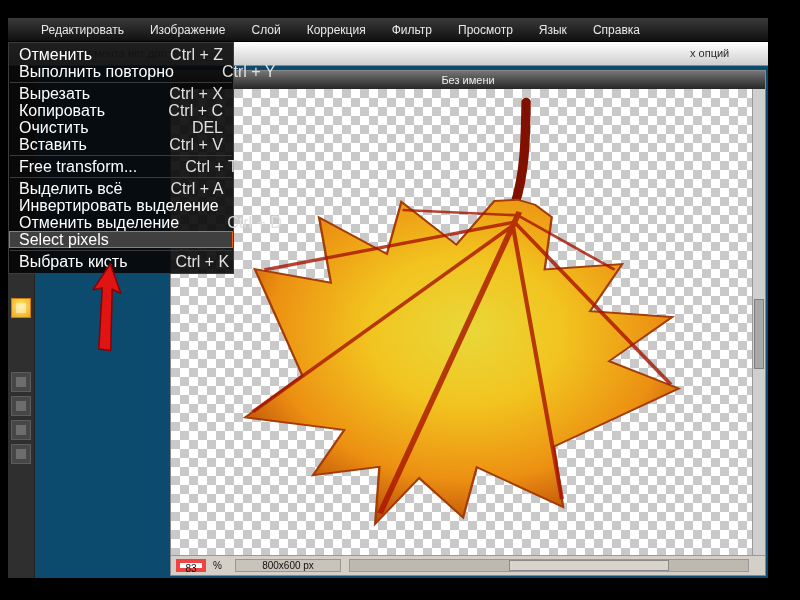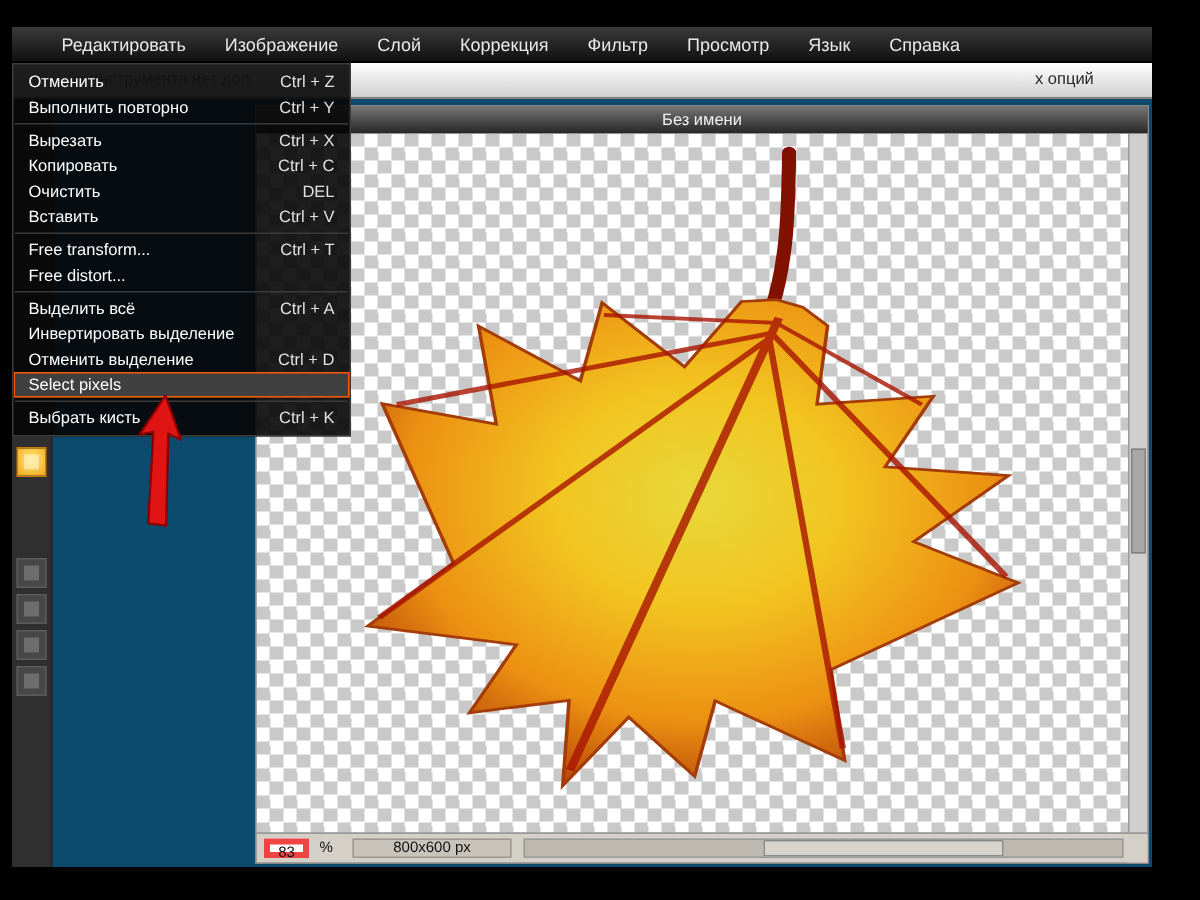--- a/index.html
+++ b/index.html
@@ -56,21 +56,21 @@
   .size-box{position:absolute;left:64px;top:3px;width:106px;height:13px;background:#c8c4bc;border:1px solid #9a968e;
             box-sizing:border-box;text-align:center;line-height:12px;}
   .hscroll{position:absolute;left:178px;right:16px;top:3px;height:13px;background:#bdb9b1;border:1px solid #999;box-sizing:border-box;}
   .hthumb{position:absolute;left:40%;width:160px;top:0;bottom:0;background:#d8d4cc;border:1px solid #8a8a8a;box-sizing:border-box;}
   .corner{position:absolute;right:0;bottom:0;width:14px;height:19px;background:#d4d0c8;}
 
   
   .dropdown{position:absolute;left:8px;top:42px;width:226px;background:rgba(6,6,6,0.9);
             border:1px solid #3c3c3c;box-sizing:border-box;padding:3px 0;z-index:50;}
   .dd-row{height:17px;display:flex;justify-content:space-between;align-items:center;
-          padding:0 10px;font-size:11px;color:#fff;cursor:default;}
+          padding:0 10px;font-size:16px;color:#fff;cursor:default;}
   .dd-label{white-space:nowrap;}
   .dd-short{color:#e0e0e0;white-space:nowrap;padding-left:48px;}
   .dd-row.highlighted{background:#404040;box-shadow:inset 0 0 0 1px #ff5a00;}
   .menu-sep{height:1px;background:#3a3a3a;margin:2px 1px;}
 
   
   .arrow-svg{position:absolute;left:88px;top:262px;width:44px;height:92px;z-index:60;}
 </style>
 </head>
 <body>
@@ -174,24 +174,20 @@
       </div>
       <div class="dd-row">
         <span class="dd-label">Вставить</span>
         <span class="dd-short">Ctrl + V</span>
       </div>
       <div class="menu-sep"></div>
       <div class="dd-row">
         <span class="dd-label">Free transform...</span>
         <span class="dd-short">Ctrl + T</span>
       </div>
-      <div class="dd-row">
-        <span class="dd-label">Free distort...</span>
-        <span class="dd-short"></span>
-      </div>
       <div class="menu-sep"></div>
       <div class="dd-row">
         <span class="dd-label">Выделить всё</span>
         <span class="dd-short">Ctrl + A</span>
       </div>
       <div class="dd-row">
         <span class="dd-label">Инвертировать выделение</span>
         <span class="dd-short"></span>
       </div>
       <div class="dd-row">

